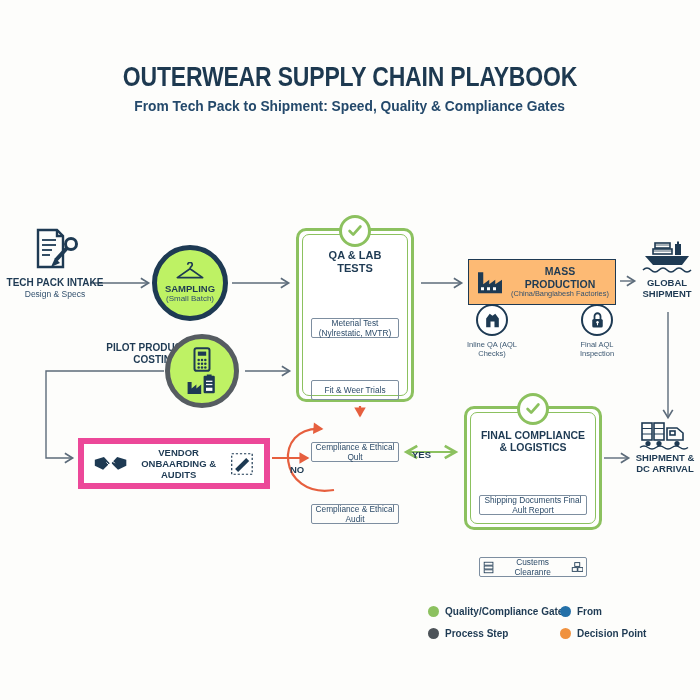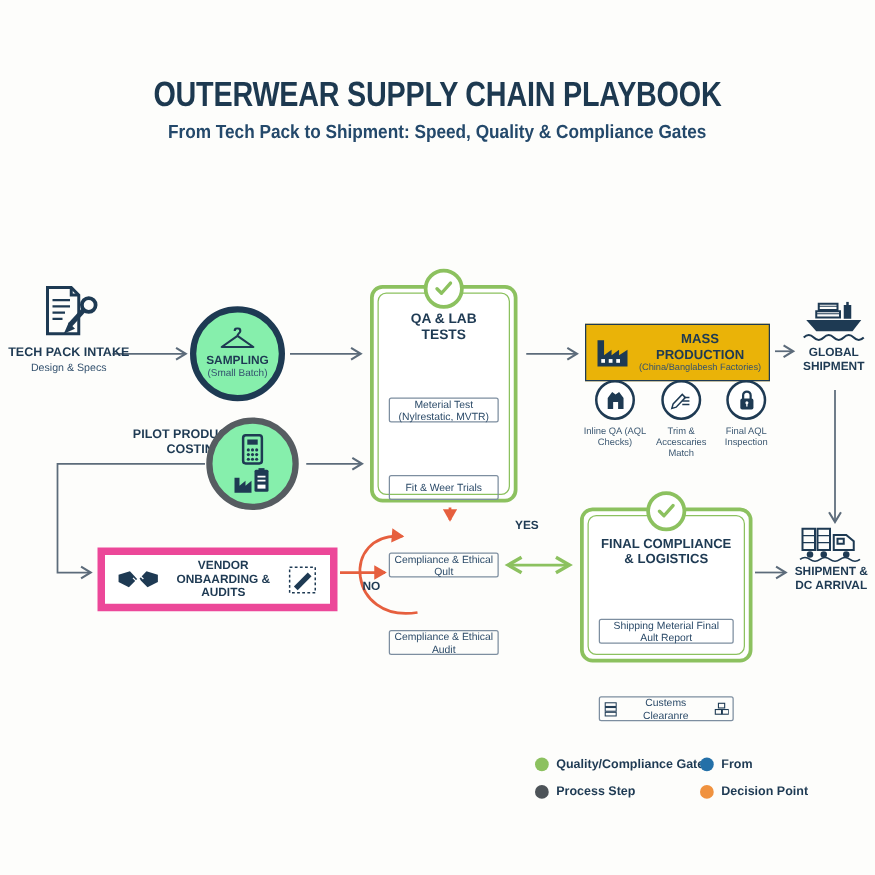--- a/index.html
+++ b/index.html
@@ -18,21 +18,21 @@
   .nlabel { font-weight:700; color:#1e3a53; text-align:center; line-height:1.18; }
   .nsub   { font-weight:400; color:#33516e; text-align:center; line-height:1.2; }
 
   .abs { position:absolute; }
 
   
   .tech-pack { left:6px; top:226px; width:98px; text-align:center; }
   .tech-pack .nlabel { font-size:10px; white-space:nowrap; margin-top:3px; }
   .tech-pack .nsub { font-size:8.5px; }
 
-  .ring-circle { border-radius:50%; background:#86efac; display:flex; flex-direction:column;
+  .ring-circle { border-radius:50%; background:#bef264; display:flex; flex-direction:column;
                  align-items:center; justify-content:center; }
   .sampling { left:152px; top:245px; width:76px; height:76px; border:5px solid #1e3a53; }
   .sampling .nlabel { font-size:9.5px; margin-top:2px; }
   .sampling .nsub { font-size:8px; }
 
   
   .gate { background:#fff; border:3.5px solid #8cc15f; border-radius:10px; }
   .gate-inner { border:1.5px solid #8cc15f; border-radius:7px; margin:3px; height:calc(100% - 6px);
                 padding:14px 8px 6px 8px; display:flex; flex-direction:column; align-items:center; }
   .gate-check { position:absolute; top:-16px; left:50%; transform:translateX(-50%);
@@ -41,21 +41,21 @@
   .gate-title { font-size:11px; font-weight:800; color:#1e3a53; text-align:center; line-height:1.15; margin-bottom:8px; }
   .gate-item { border:1px solid #7d8ea0; border-radius:2px; width:100%; padding:4px 3px;
                font-size:8.3px; color:#2c4b69; text-align:center; line-height:1.25; margin-bottom:6px;
                display:flex; align-items:center; justify-content:center; min-height:20px;margin-top:36px; }
   .qa-box { left:296px; top:228px; width:118px; height:174px; }
   .fc-box { left:464px; top:406px; width:138px; height:124px; }
   .fc-box .gate-title { font-size:10.5px; margin-bottom:6px; }
   .fc-item-row { display:flex; align-items:center; justify-content:space-between; gap:10px; }
 
   
-  .mass-prod { left:468px; top:259px; width:148px; height:46px; background:#eab308;
+  .mass-prod { left:468px; top:259px; width:148px; height:46px; background:#fdba74;
                border:1.5px solid #1e3a53; display:flex; align-items:center; padding:0 6px; gap:6px; }
   .mass-prod .txt { flex:1; text-align:center; }
   .mass-prod .nlabel { font-size:10.5px; }
   .mass-prod .nsub { font-size:7.4px; white-space:nowrap; }
 
   .global-ship { left:636px; top:241px; width:62px; text-align:center; }
   .global-ship .nlabel { font-size:9.5px; margin-top:2px; }
 
   .qc-circle { width:32px; height:32px; border:2.2px solid #1e3a53; border-radius:50%;
                background:#fff; display:flex; align-items:center; justify-content:center; margin:0 auto; }
@@ -70,21 +70,21 @@
             display:flex; align-items:center; justify-content:space-between; padding:0 10px; }
   .vendor .nlabel { font-size:9.5px; width:112px; }
 
   .golden { left:318px; top:418px; width:84px; height:84px; border:6px solid #16324d; }
   .golden .nlabel { font-size:9.5px; }
 
   .dc-arrival { left:632px; top:420px; width:66px; text-align:center; }
   .dc-arrival .nlabel { font-size:9.5px; margin-top:2px; }
 
   .flow-tag { position:absolute; font-size:9.5px; font-weight:800; color:#1e3a53; }
-  .tag-yes { left:412px; top:415px; }
+  .tag-yes { left:412px; top:449px; }
   .tag-no  { left:290px; top:464px; }
 
   
   .legend { position:absolute; left:428px; top:600px; width:250px;
             display:grid; grid-template-columns:132px 118px; grid-auto-rows:22px; align-items:center; }
   .legend-item { display:flex; align-items:center; gap:6px; }
   .legend-dot { width:11px; height:11px; border-radius:50%; flex:0 0 11px; }
   .legend-text { font-size:10px; font-weight:700; color:#1e3a53; white-space:nowrap; }
 
   svg.connectors { position:absolute; left:0; top:0; pointer-events:none; }
@@ -206,33 +206,20 @@
   </div>
 
   <div class="abs qc-item" style="left:464px; top:304px;">
     <div class="qc-circle">
       <svg width="19" height="16" viewBox="0 0 24 20">
         <path d="M4,19 V8 l4.5,-6 3.5,2.5 h0 L15.5,2 20,8 v11 h-5.5 v-7 h-5 v7 z" fill="#1e3a53"></path>
       </svg>
     </div>
     <div class="nsub">Inline QA (AQL Checks)</div>
   </div>
-  <div class="abs qc-item" style="left:517px; top:304px;">
-    <div class="qc-circle">
-      <svg width="18" height="18" viewBox="0 0 22 22">
-        <path d="M3,15 L12,5.5 l3,3 L6,18 l-4.2,1.2 z" fill="none" stroke="#1e3a53" stroke-width="1.5"></path>
-        <g stroke="#1e3a53" stroke-width="1.6">
-            <path d="M12,12 h7"></path>
-            <path d="M12,15.4 h7"></path>
-            <path d="M13.5,8.6 h5.5"></path>
-          </g>
-      </svg>
-    </div>
-    <div class="nsub">Trim &amp; Accescaries Match</div>
-  </div>
   <div class="abs qc-item" style="left:569px; top:304px;">
     <div class="qc-circle">
       <svg width="15" height="18" viewBox="0 0 20 24">
         <path d="M6,11 V7 a4,4 0 0 1 8,0 v4" fill="none" stroke="#1e3a53" stroke-width="2.4"></path>
         <rect x="3" y="10.5" width="14" height="11.5" rx="2" fill="#1e3a53"></rect>
         <circle cx="10" cy="15" r="1.6" fill="#fff"></circle>
           <rect x="9.3" y="15.6" width="1.4" height="3.4" fill="#fff"></rect>
       </svg>
     </div>
     <div class="nsub">Final AQL Inspection</div>
@@ -290,21 +277,21 @@
   <div class="flow-tag tag-no">NO</div>
 
   <div class="abs gate fc-box">
     <div class="gate-check">
       <svg width="18" height="18" viewBox="0 0 20 20">
           <path d="M4,10 l4,4 8,-9" fill="none" stroke="#8cc15f" stroke-width="3" stroke-linecap="round" stroke-linejoin="round"></path>
         </svg>
     </div>
     <div class="gate-inner" style="padding-top:16px;">
       <div class="gate-title">FINAL COMPLIANCE &amp; LOGISTICS</div>
-      <div class="gate-item">Shipping Meterial Final Ault Report</div>
+      <div class="gate-item">Shipping Documents Final Ault Report</div>
       <div class="gate-item fc-item-row" style="margin-bottom:0">
         <svg width="15" height="15" viewBox="0 0 20 22">
           <g fill="none" stroke="#1e3a53" stroke-width="1.4">
             <rect x="2" y="2" width="15" height="5"></rect>
               <rect x="2" y="8.5" width="15" height="5"></rect>
               <rect x="2" y="15" width="15" height="5"></rect>
           </g>
         </svg>
         <span>Custems Clearanre</span>
         <svg width="16" height="14" viewBox="0 0 20 18">

